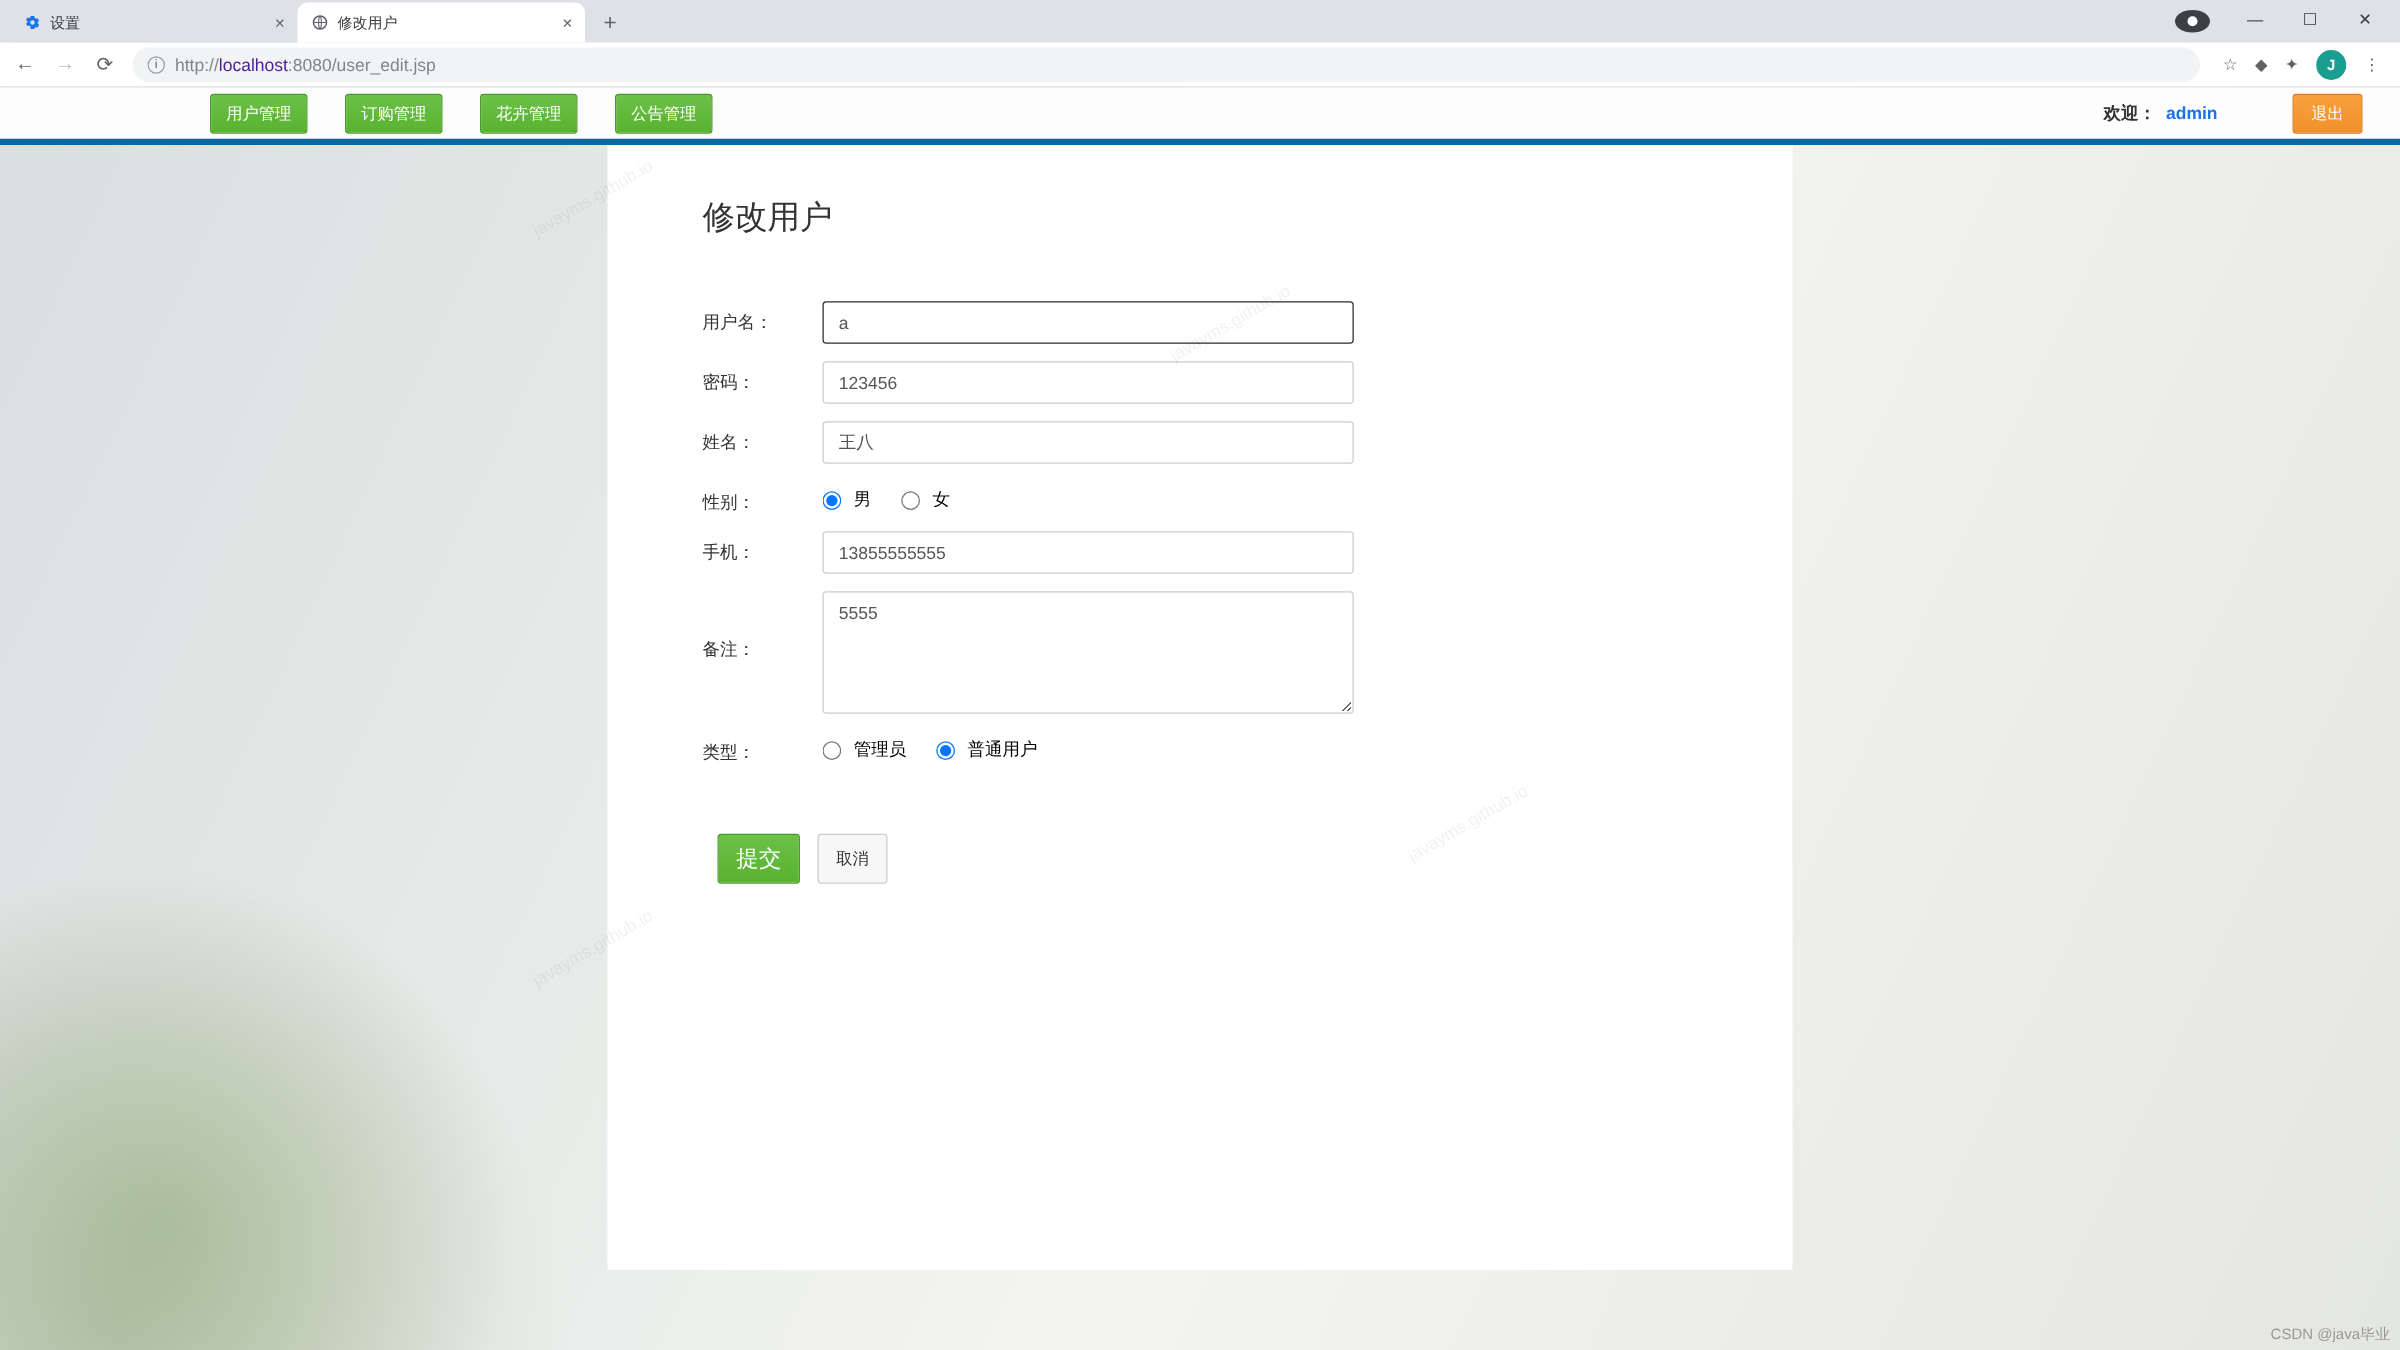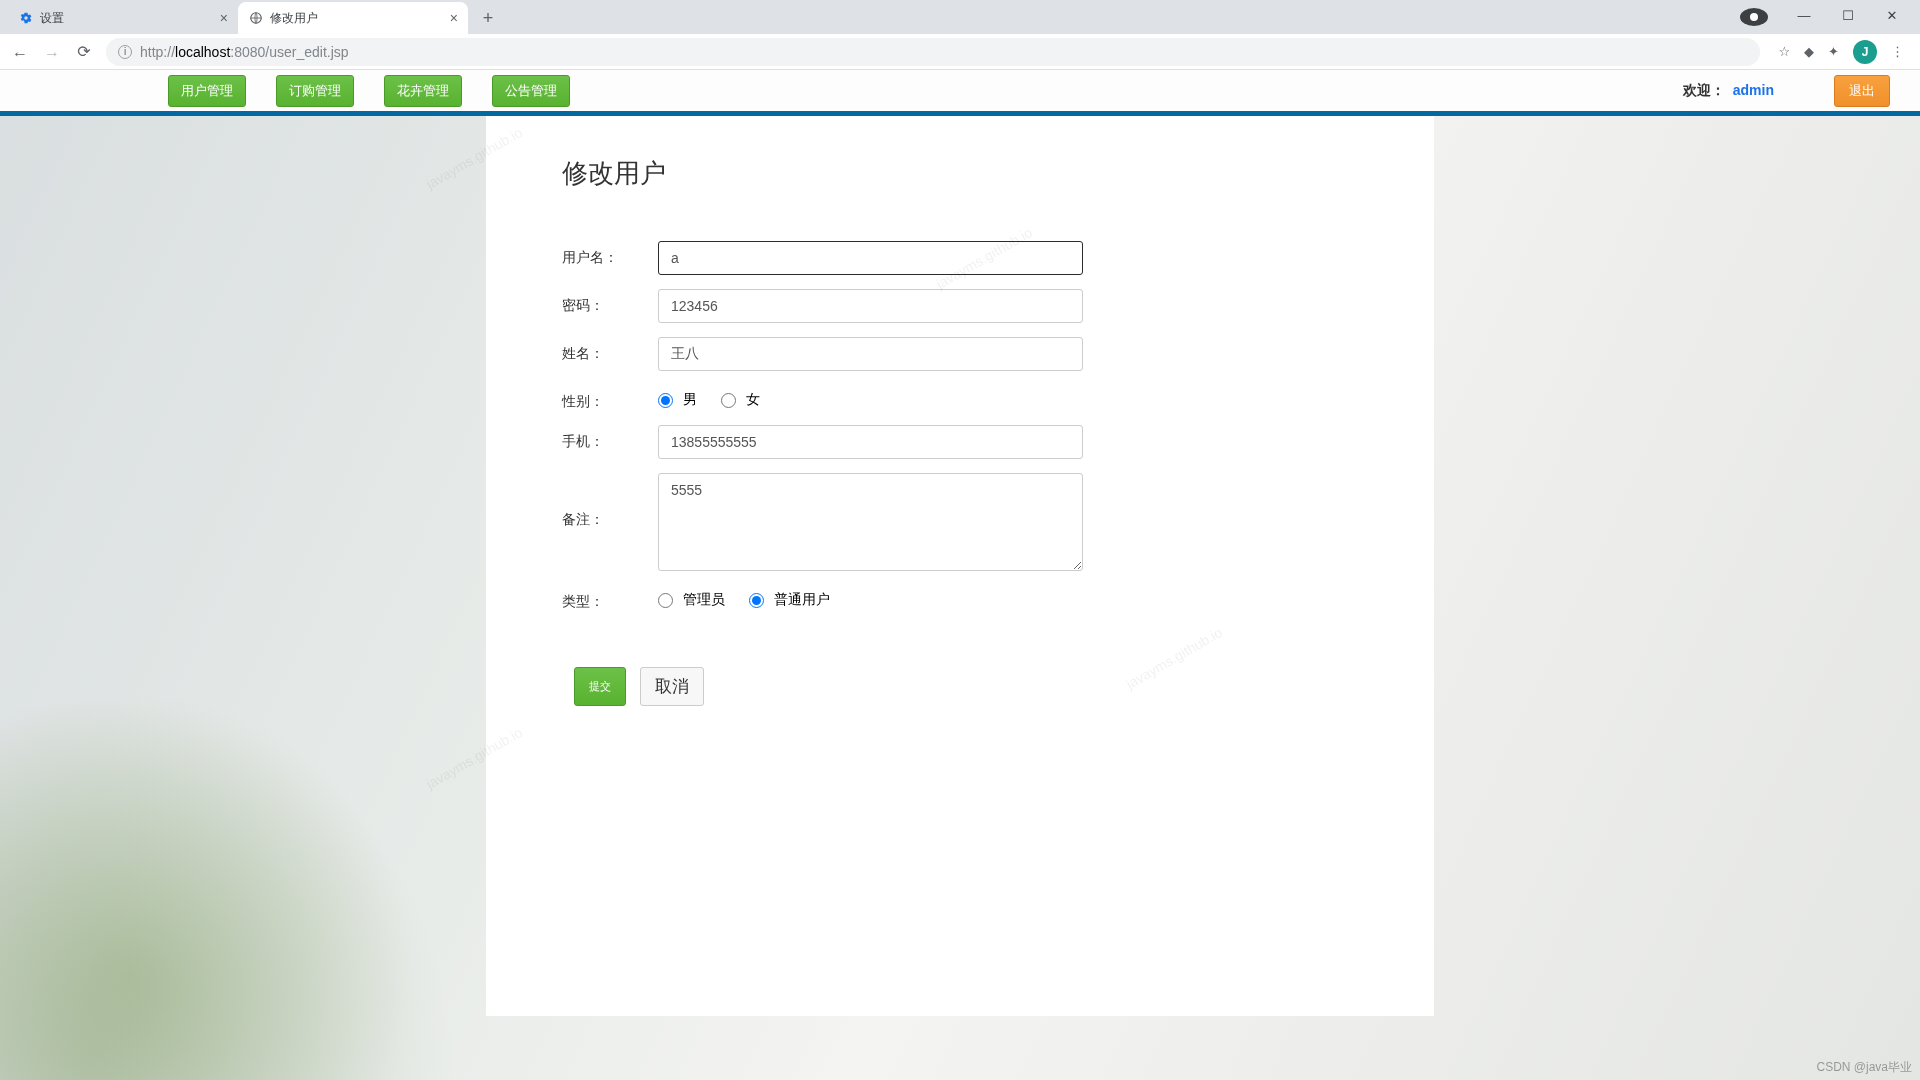--- a/index.html
+++ b/index.html
@@ -16,21 +16,21 @@
 .window-controls { margin-left: auto; display: flex; gap: 16px; padding: 0 14px 8px 0; color: #3c4043; }
 .window-controls span { width: 28px; text-align: center; font-size: 13px; }
 .incognito-dot { width: 18px; height: 18px; border-radius: 50%; background: #3c4043; display:flex;align-items:center;justify-content:center;margin-right:6px; }
 
 .addr-bar { height: 36px; background: #fff; display: flex; align-items: center; padding: 0 10px; gap: 12px; border-bottom: 1px solid #e0e0e0; }
 .nav-btn { width: 20px; height: 20px; color: #5f6368; display: flex; align-items: center; justify-content: center; font-size: 16px; }
 .nav-btn.disabled { color: #bdbdbd; }
 .url-box { flex: 1; height: 28px; background: #f1f3f4; border-radius: 14px; display: flex; align-items: center; padding: 0 12px; font-size: 14px; color: #202124; gap: 8px; }
 .url-box .info-icon { color: #5f6368; font-size: 13px; border:1px solid #9aa0a6; border-radius:50%; width:14px; height:14px; display:flex;align-items:center;justify-content:center; font-size:10px;}
 .url-faded { color: #80868b; }
-.url-bold { color: #000000; text-align: right; }
+.url-bold { color: #4c1d95; text-align: right; }
 .addr-right { display: flex; align-items: center; gap: 14px; color: #5f6368; padding: 0 6px; }
 .avatar { width: 24px; height: 24px; border-radius: 50%; background: #1a9e8f; color: #fff; display: flex; align-items: center; justify-content: center; font-size: 12px; font-weight: bold; }
 
 
 .page { flex: 1; position: relative; overflow: hidden; background: #e8e8e8; }
 .page-bg { position: absolute; inset: 0; background: linear-gradient(115deg, #d9dee0 0%, #e8ece9 35%, #f4f4f2 55%, #e4e6e3 100%); }
 .page-bg::before { content:""; position:absolute; left:-40px; bottom:-40px; width:520px; height:520px; background: radial-gradient(circle at 30% 70%, rgba(101,140,60,0.32), transparent 55%), radial-gradient(circle at 20% 85%, rgba(80,110,50,0.22), transparent 60%); transform: rotate(-8deg); }
 
 .topbar { position: relative; height: 46px; background: #fdfdfd; display: flex; align-items: center; padding: 0 30px 0 168px; border-bottom: 5px solid #0369a1; z-index: 2; }
 .nav-buttons { display: flex; gap: 30px; }
@@ -43,22 +43,22 @@
 .page-title { font-size: 26px; font-weight: 500; color: #333; margin-bottom: 50px; }
 .form-row { display: flex; align-items: flex-start; margin-bottom: 14px; }
 .form-label { width: 96px; font-size: 14px; color: #333; padding-top: 8px; }
 .form-control { width: 425px; height: 34px; border: 1px solid #ccc; border-radius: 3px; padding: 0 12px; font-size: 14px; color: #555; }
 .form-control.focus { border: 1px solid #2b2b2b; }
 textarea.form-control { height: 98px; padding: 8px 12px; resize: both; font-family: inherit; }
 .radio-row { display: flex; align-items: center; gap: 10px; padding-top: 6px; font-size: 14px; }
 .radio-row input { width: 15px; height: 15px; }
 .radio-row label { margin-right: 14px; }
 .action-row { margin-top: 56px; display: flex; gap: 14px; padding-left: 12px;}
-.submit-btn { background: linear-gradient(#6cc148,#58b22f); color:#fff; border:1px solid #4a9a28; border-radius:3px; padding:7px 14px; font-size:11px; cursor:pointer;}
-.cancel-btn { background: #f7f7f7; color:#333; border:1px solid #ccc; border-radius:3px; padding:7px 14px; font-size:17px; cursor:pointer;}
+.submit-btn { background: linear-gradient(#6cc148,#58b22f); color:#fff; border:1px solid #4a9a28; border-radius:3px; padding:7px 14px; font-size:18px; cursor:pointer;}
+.cancel-btn { background: #f7f7f7; color:#333; border:1px solid #ccc; border-radius:3px; padding:7px 14px; font-size:13px; cursor:pointer;}
 
 .watermark { position:absolute; color:rgba(0,0,0,0.06); font-size:14px; transform: rotate(-30deg); user-select:none; pointer-events:none; z-index:3;}
 .footer-wm { position:absolute; right:8px; bottom:4px; font-size:12px; color:rgba(0,0,0,0.35); z-index:3;}
 </style>
 </head>
 <body>
 
 <div class="browser-chrome">
 
   <div class="tab-strip">

